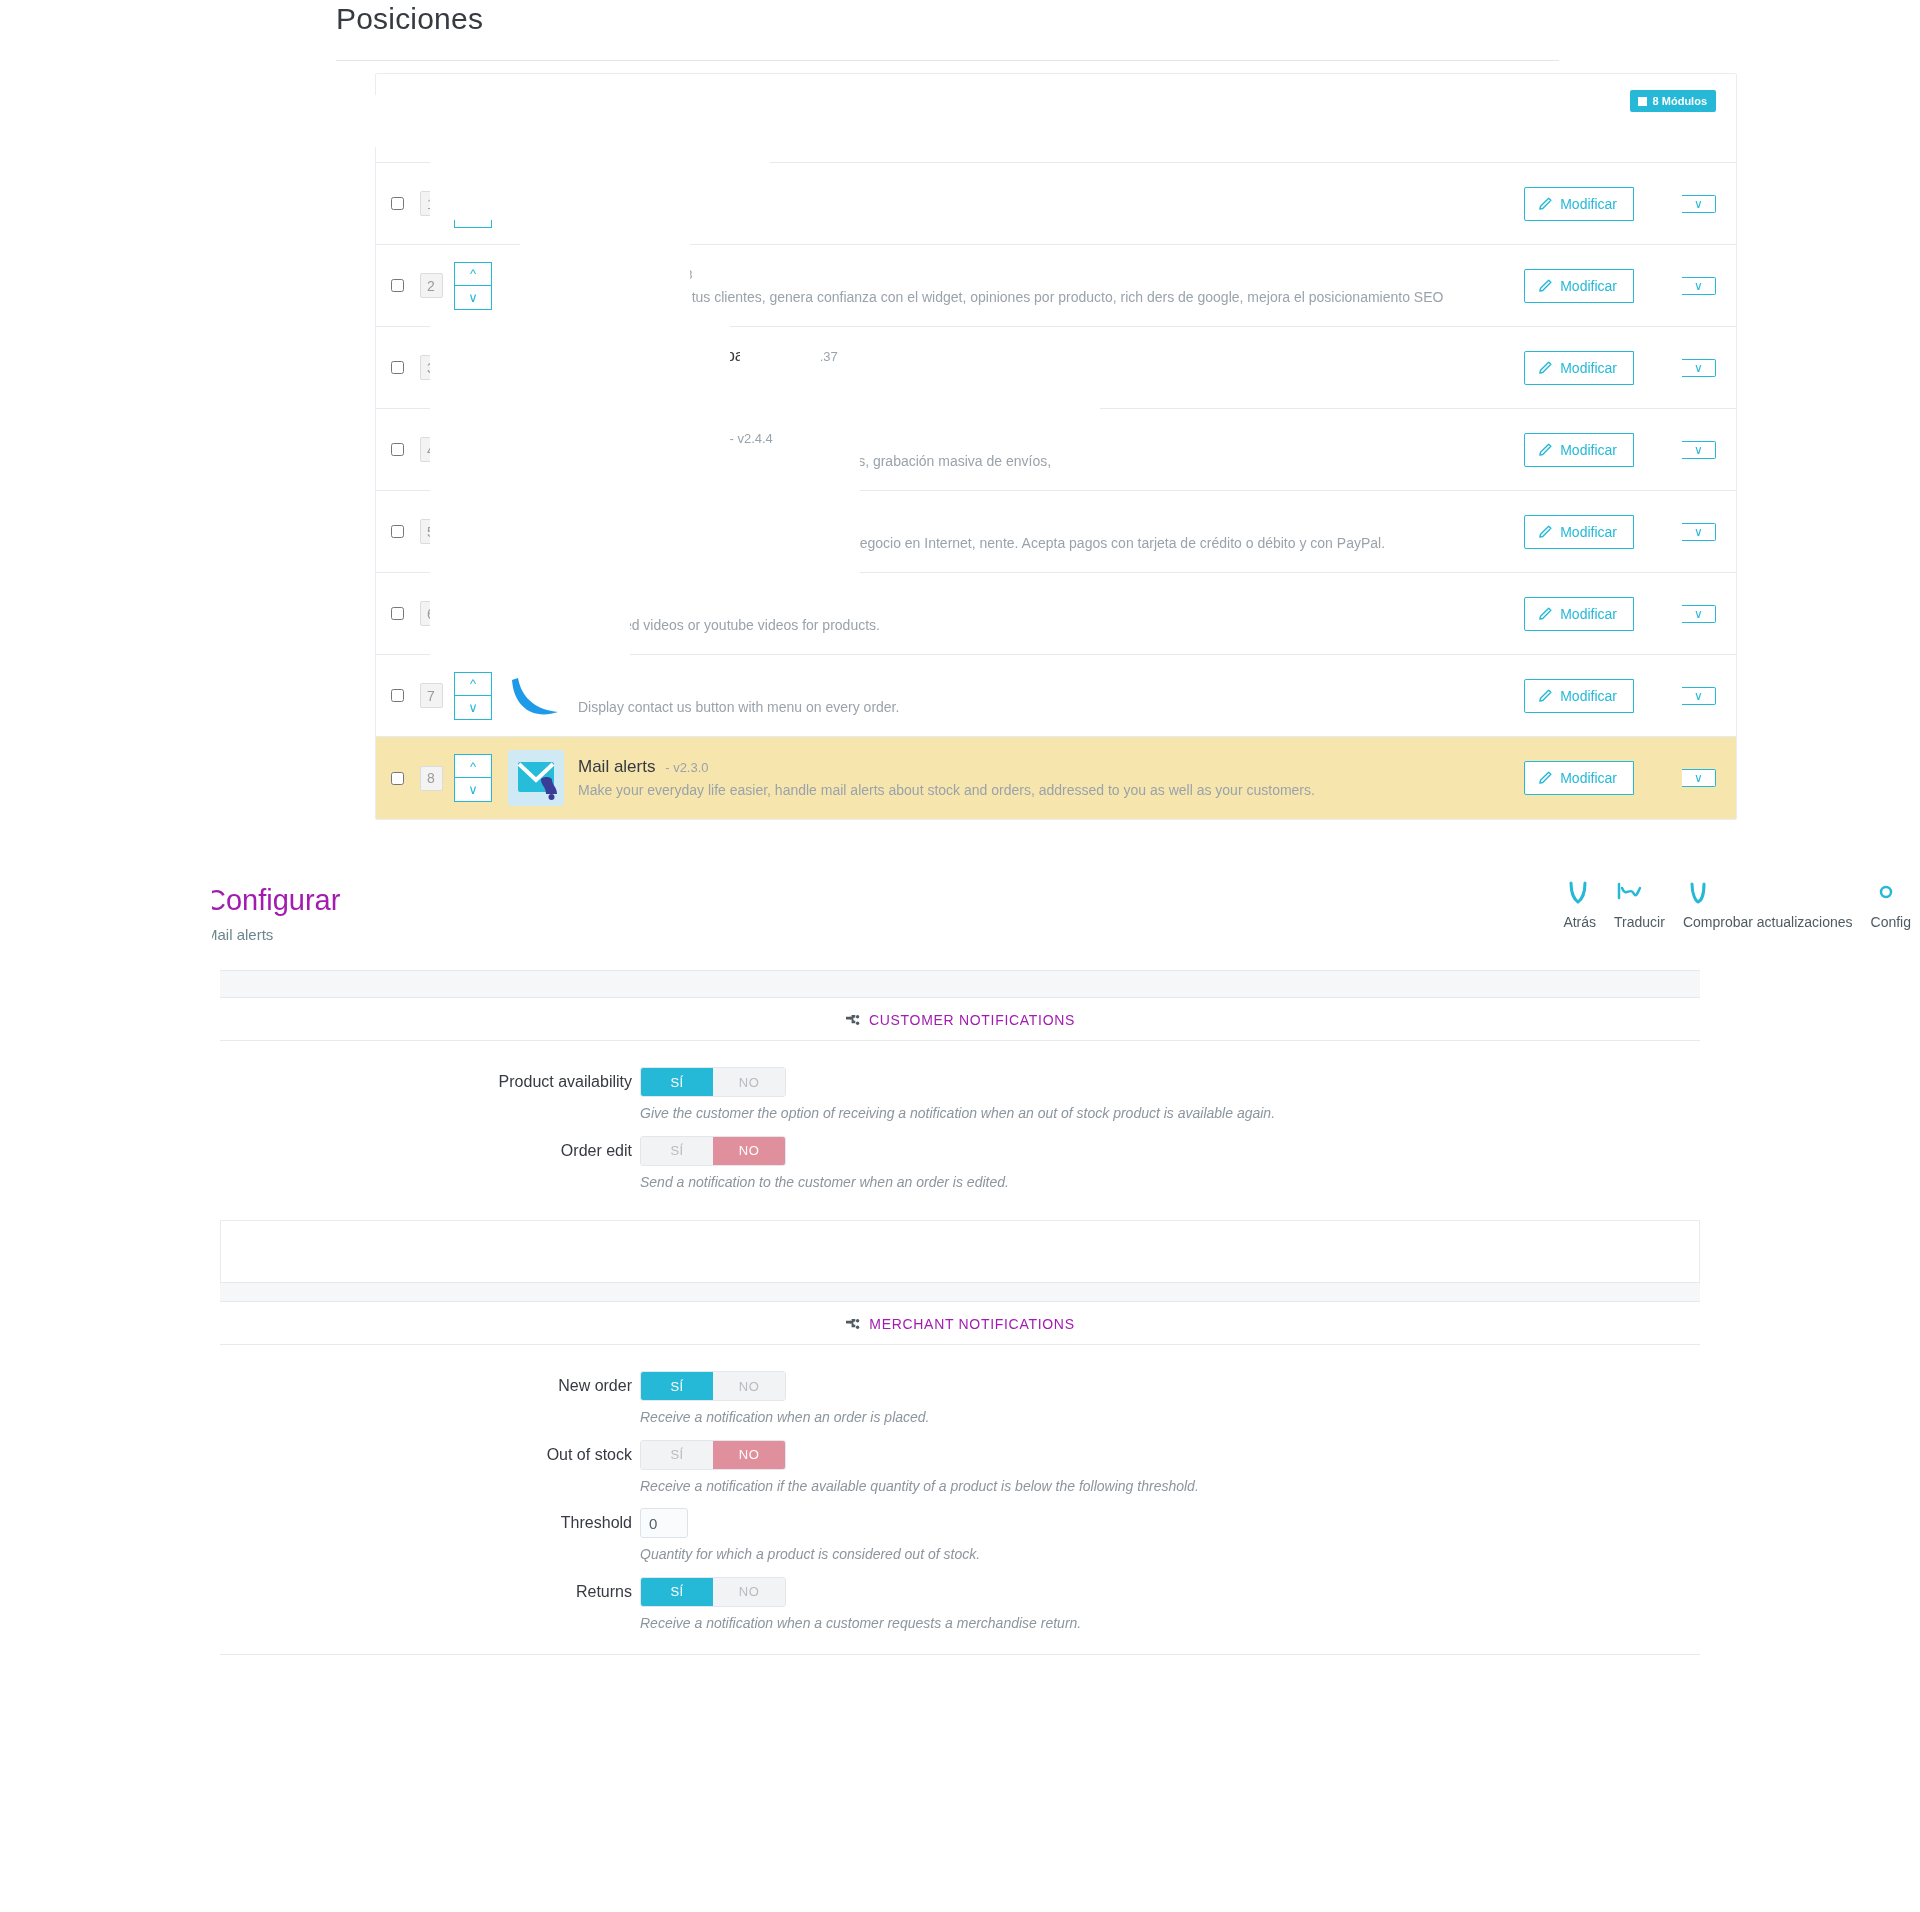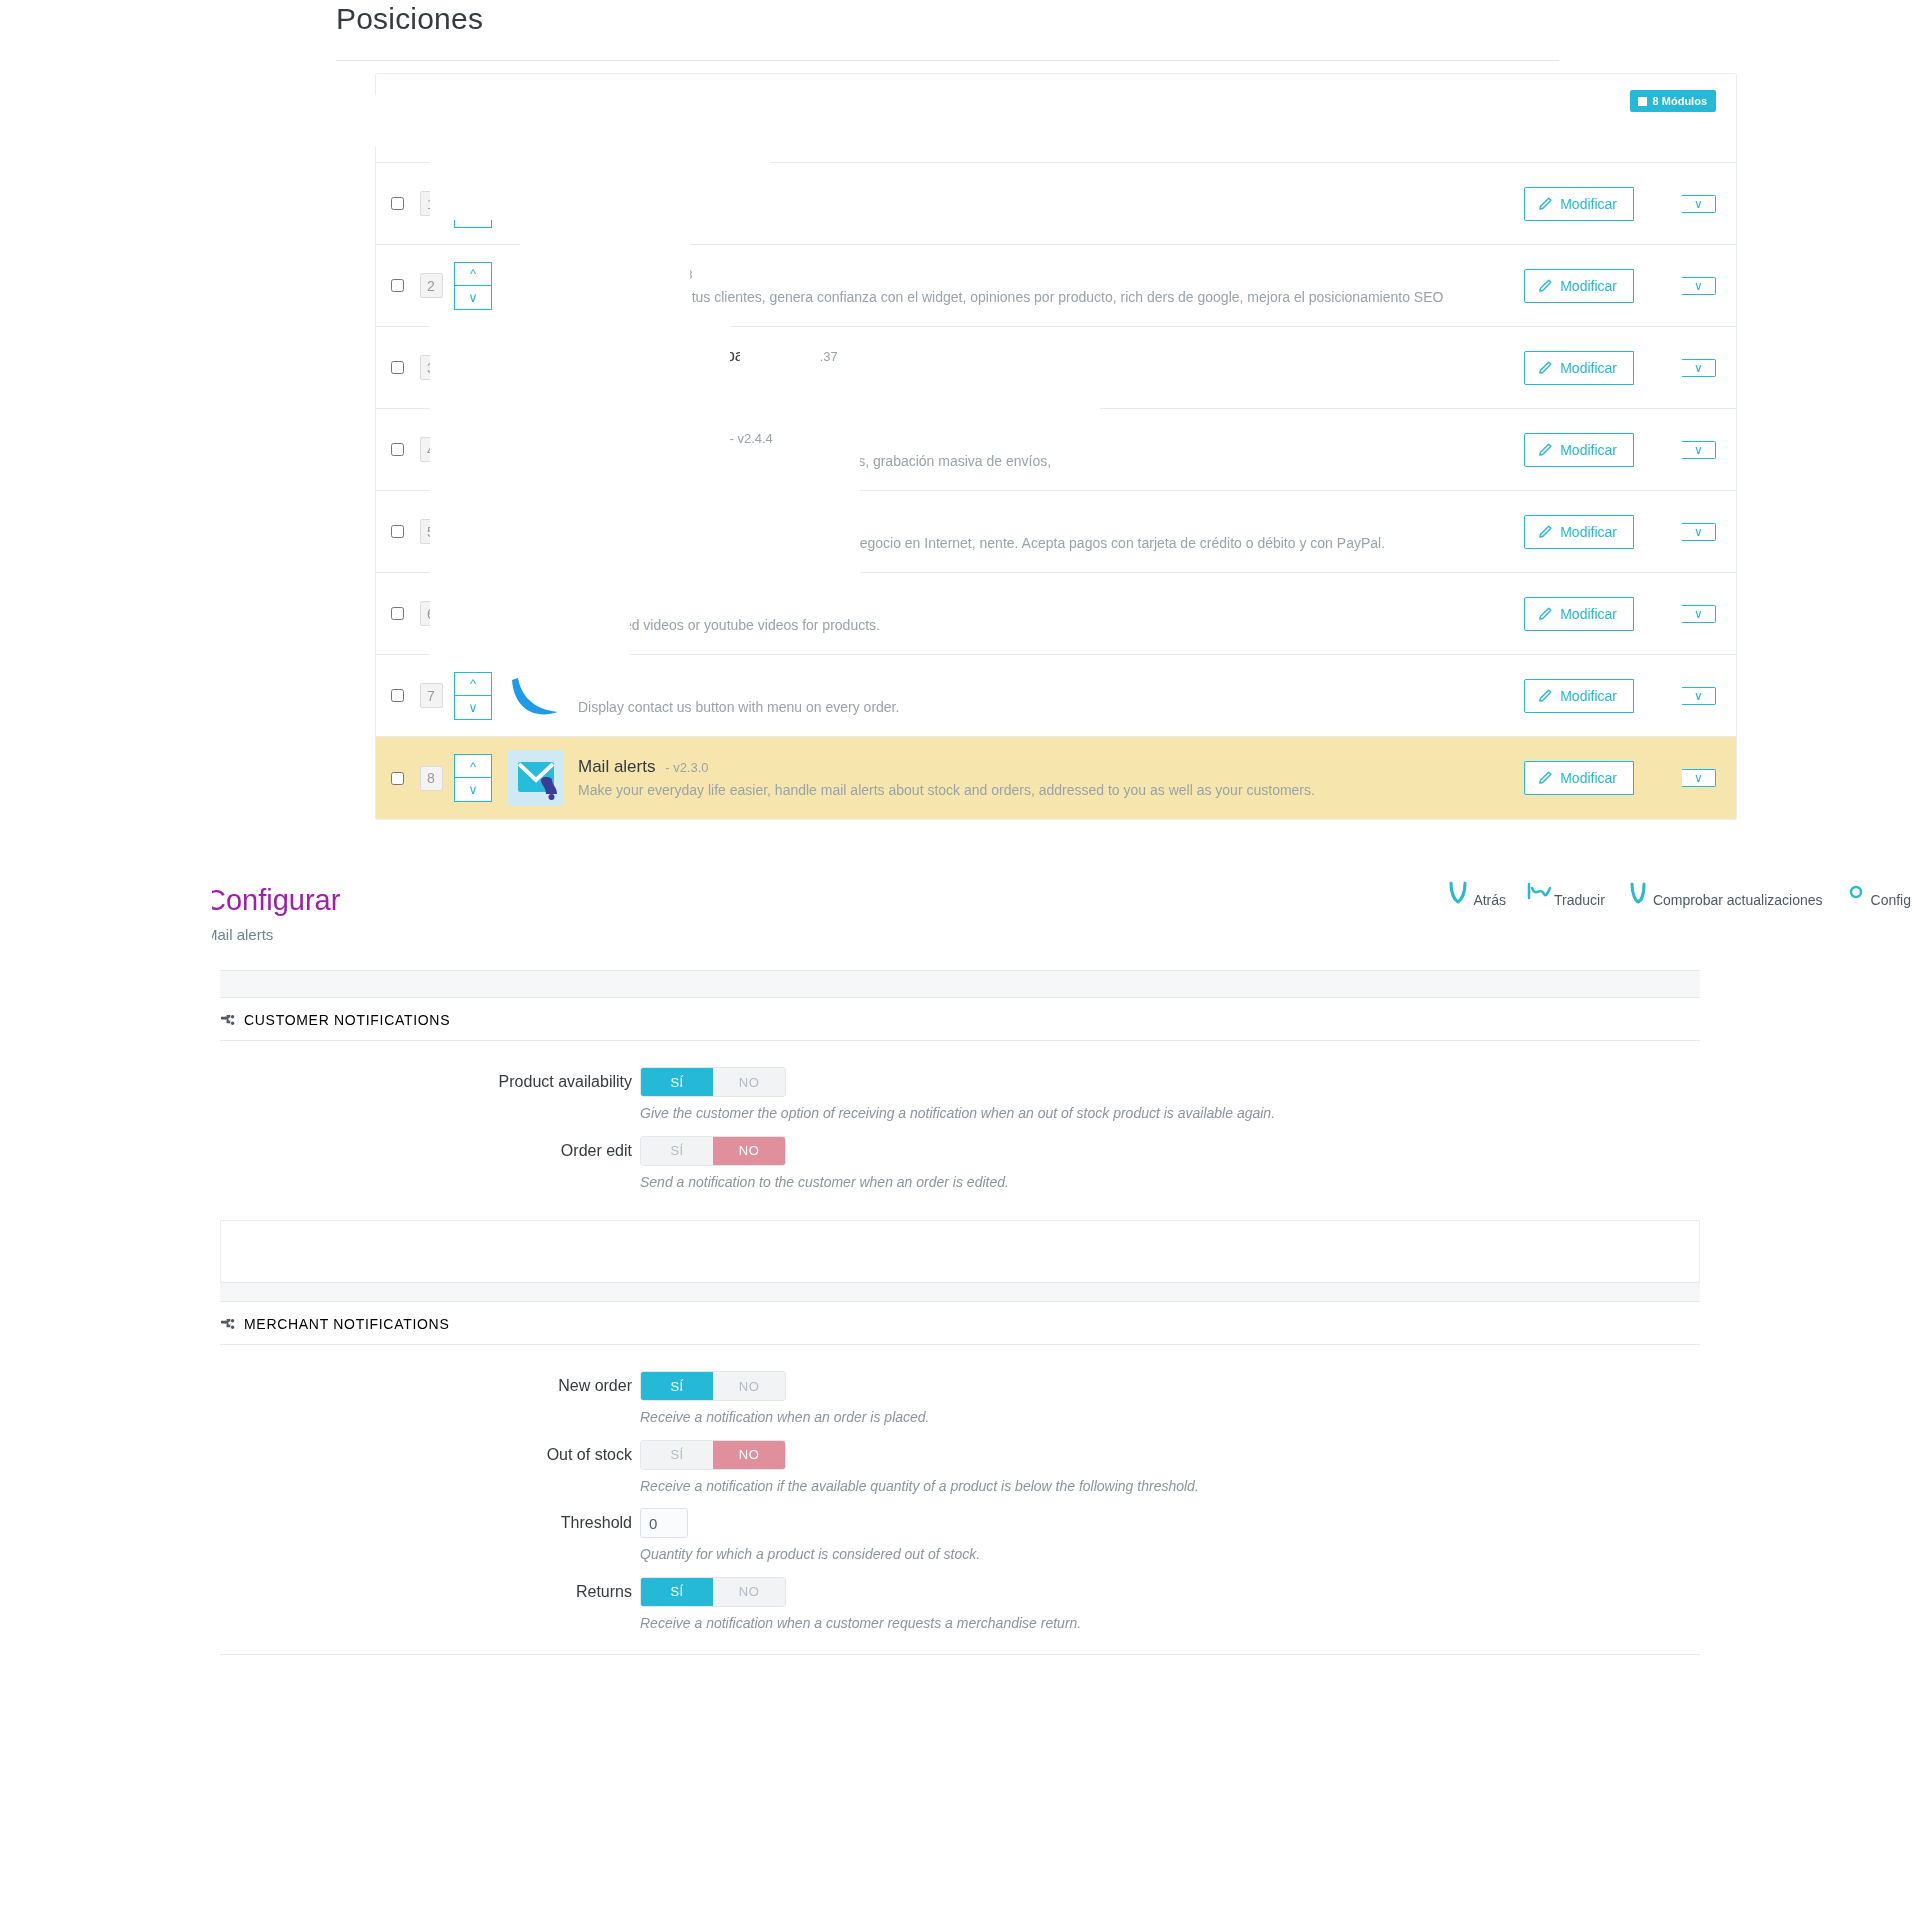--- a/index.html
+++ b/index.html
@@ -244,22 +244,22 @@
   }
   .cfg-toolbar {
     position: absolute;
     right: 0; top: 18px;
     display: flex;
     align-items: flex-end;
     gap: 0;
   }
   .tb-item {
     display: flex;
-    flex-direction: row;
-    align-items: flex-end;
+    flex-direction: column;
+    align-items: flex-start;
     padding: 0 9px;
     cursor: pointer;
     color: #6c868e;
   }
   .tb-icon {
     color: #25b9d7;
     height: 30px;
     display: flex; align-items: center; justify-content: center;
   }
   .tb-label {
@@ -274,24 +274,25 @@
     background: #f6f7f9;
     border-top: 1px solid #e6e9ee;
     border-bottom: 1px solid #e6e9ee;
     margin: 0 220px 0 220px;
   }
   .fs-header {
     padding: 14px 0 12px 0;
     margin: 0 220px;
     font-size: 14px;
     letter-spacing: .7px;
-    color: #000000;
+    color: #a21caf;
     text-transform: uppercase;
     display: flex; align-items: center; gap: 9px;
     border-bottom: 1px solid #e6e9ee;
+    justify-content: center;
   }
   .puzzle { width: 15px; height: 13px; display: block; }
 
   .form-body { padding: 16px 0 0 0; margin: 0 220px; }
   .form-group {
     display: flex;
     align-items: flex-start;
     padding: 10px 0 2px 0;
   }
   .form-label {

